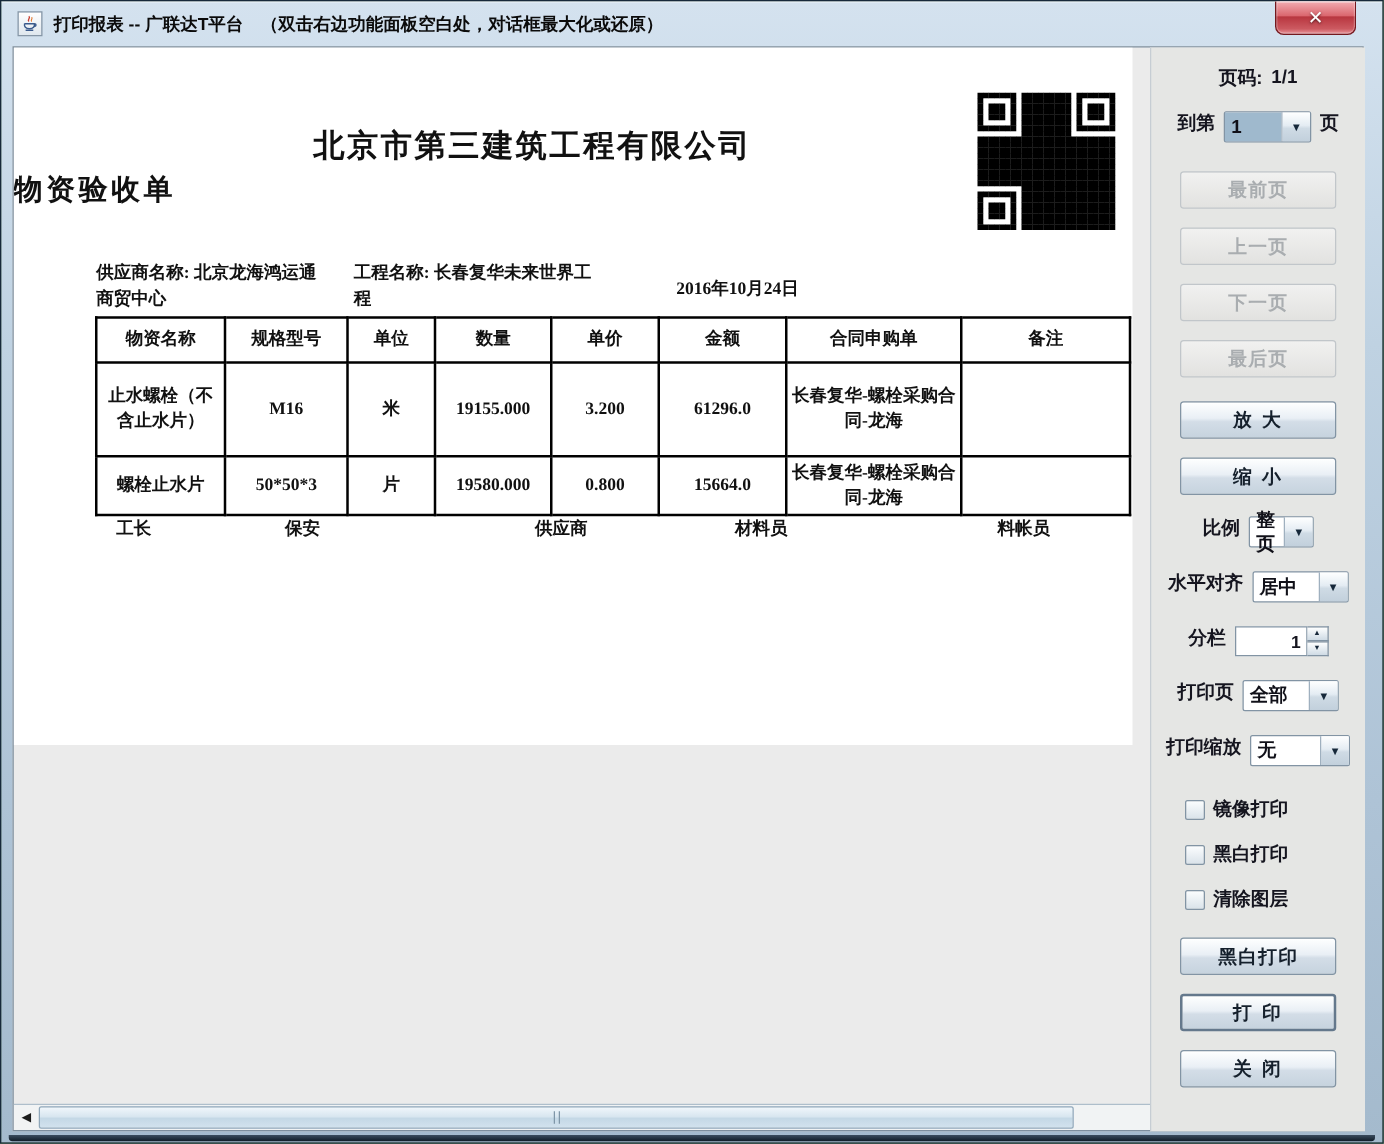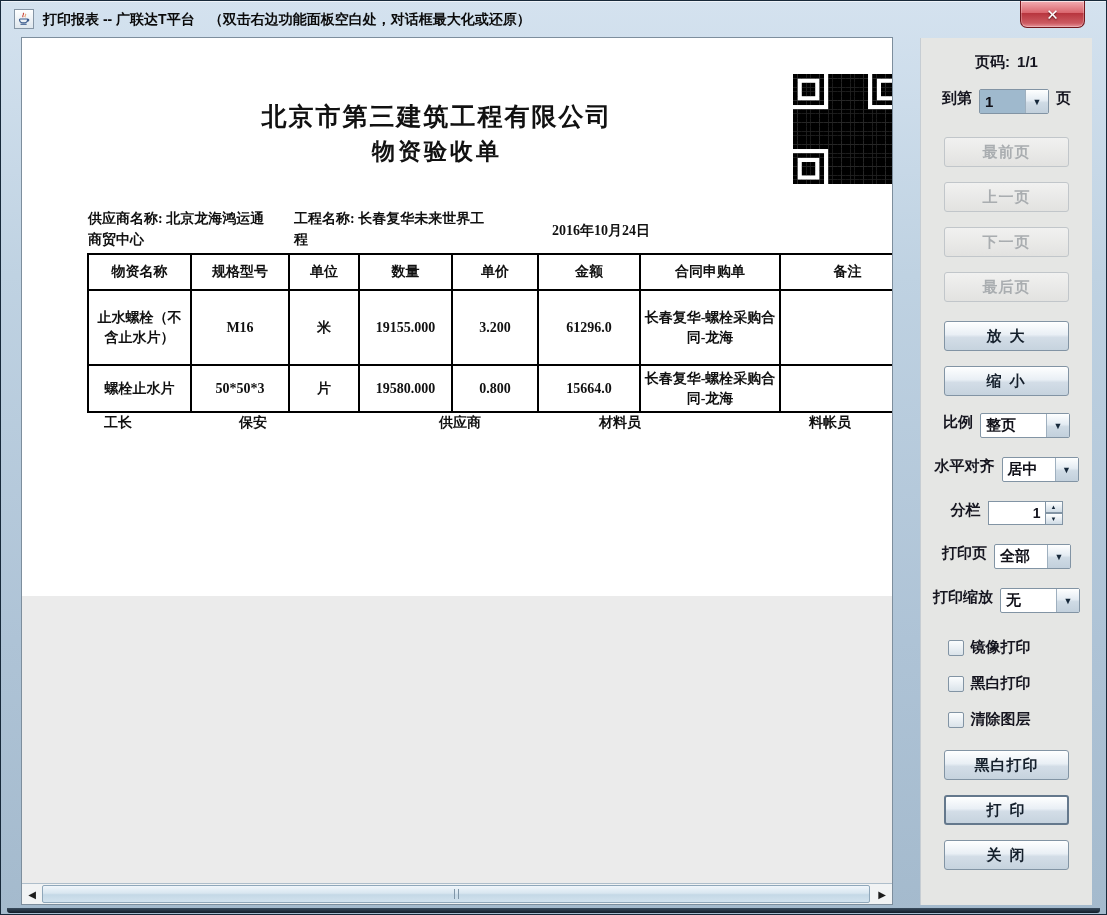--- a/index.html
+++ b/index.html
@@ -22,28 +22,28 @@
     color:#0b0b0b; white-space:nowrap; }
   .title-hint { margin-left:14px; font-weight:700; }
   .close-btn { position:absolute; right:21px; top:0; width:65px; height:27px;
     background:linear-gradient(180deg,#f2aeb3 0%,#da666e 45%,#b8363f 48%,#cc5a61 85%,#e8959b 100%);
     border:1px solid #74181e; border-top:none; border-radius:0 0 7px 7px;
     display:flex; align-items:center; justify-content:center;
     box-shadow:inset 0 1px 0 rgba(255,255,255,.5), inset 0 0 0 1px rgba(255,255,255,.25); cursor:pointer; }
   .close-x { color:#fff; font-size:15px; font-weight:700; text-shadow:0 1px 2px rgba(0,0,0,.6); line-height:1; }
 
   
-  .preview { position:absolute; left:20px; top:36px; width:872px; height:868px;
+  .preview { position:absolute; left:9px; top:36px; width:1081px; height:868px;
     background:#ebebeb; border:1px solid #7d8e9d; overflow:hidden; }
   .page { position:absolute; left:0; top:0; width:895px; height:558px; background:#ffffff;
     font-family:"Liberation Serif","DejaVu Serif",serif; color:#111; font-weight:700; }
 
   .doc-company { position:absolute; left:0; top:62px; width:830px; text-align:center;
     font-size:25px; letter-spacing:2px; }
-  .doc-title   { position:absolute; left:0; top:98px; width:830px; text-align:center;
+  .doc-title   { position:absolute; left:0; top:98px; width:830px; 
     font-size:23px; letter-spacing:3px; }
   .qr { position:absolute; left:770px; top:36px; width:112px; height:110px; }
 
   .doc-supplier { position:absolute; left:66px;  top:170px; width:186px; font-size:14px; line-height:21px; }
   .doc-project  { position:absolute; left:272px; top:170px; width:200px; font-size:14px; line-height:21px; }
   .doc-date     { position:absolute; left:530px; top:184px; font-size:14px; }
   .doc-number   { position:absolute; left:770px; top:172px; width:122px; font-size:14px;
     line-height:21px; word-break:break-all; }
 
   table.doc { position:absolute; left:65px; top:215px; width:827px; border-collapse:collapse;
@@ -92,21 +92,21 @@
   .zoom-last { margin-bottom:17px; }
 
   .combo { display:flex; height:25px; border:1px solid #8294a4; border-radius:2px; background:#fff; }
   .combo .val { display:flex; align-items:center; padding:0 5px; font-size:15px; font-weight:700; color:#101018; }
   .combo .arrow { width:23px; display:flex; align-items:center; justify-content:center;
     border-left:1px solid #9fb0bf;
     background:linear-gradient(180deg,#feffff 0%,#e4ecf3 45%,#cfdbe5 55%,#c2d0dc 100%);
     color:#16283a; font-size:9px; cursor:pointer; }
   .combo.selected .val { background:#9fb9cd; }
   .c-goto .val { width:45px; }
-  .c-scale .val { width:65px; justify-content:flex-start;font-family:Liberation Mono, monospace; }
+  .c-scale .val { width:27px; justify-content:flex-start;font-family:Liberation Mono, monospace; }
   .c-halign .val { width:52px; }
   .c-pages .val { width:52px; }
   .c-pscale .val { width:55px; justify-content:flex-start; }
   .comborow { margin-bottom:19px; }
 
   .spinner { display:flex; height:24px; }
   .spin-field { width:58px; height:24px; border:1px solid #8294a4; background:#fff;
     display:flex; align-items:center; justify-content:flex-end; padding-right:4px;
     font-size:14px; font-weight:700; }
   .spin-btns { display:flex; flex-direction:column; width:17px; }

